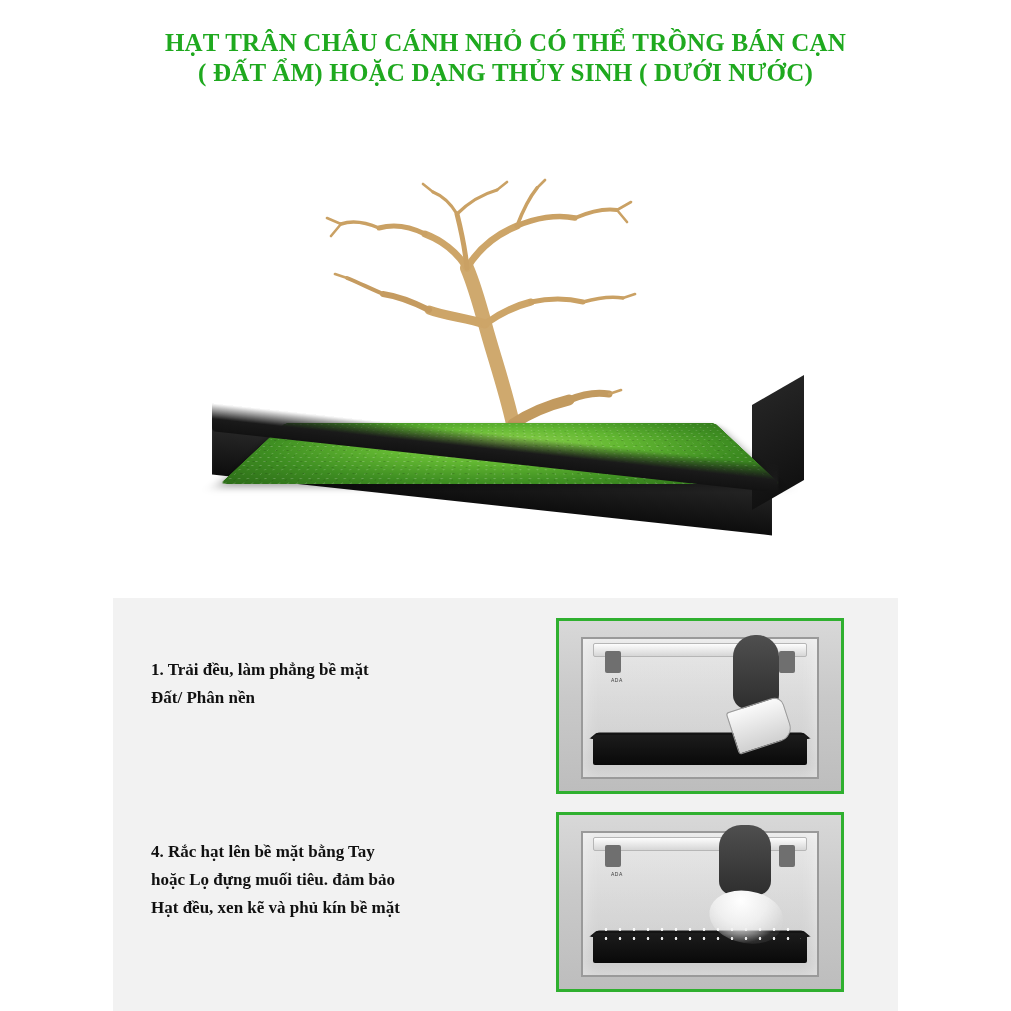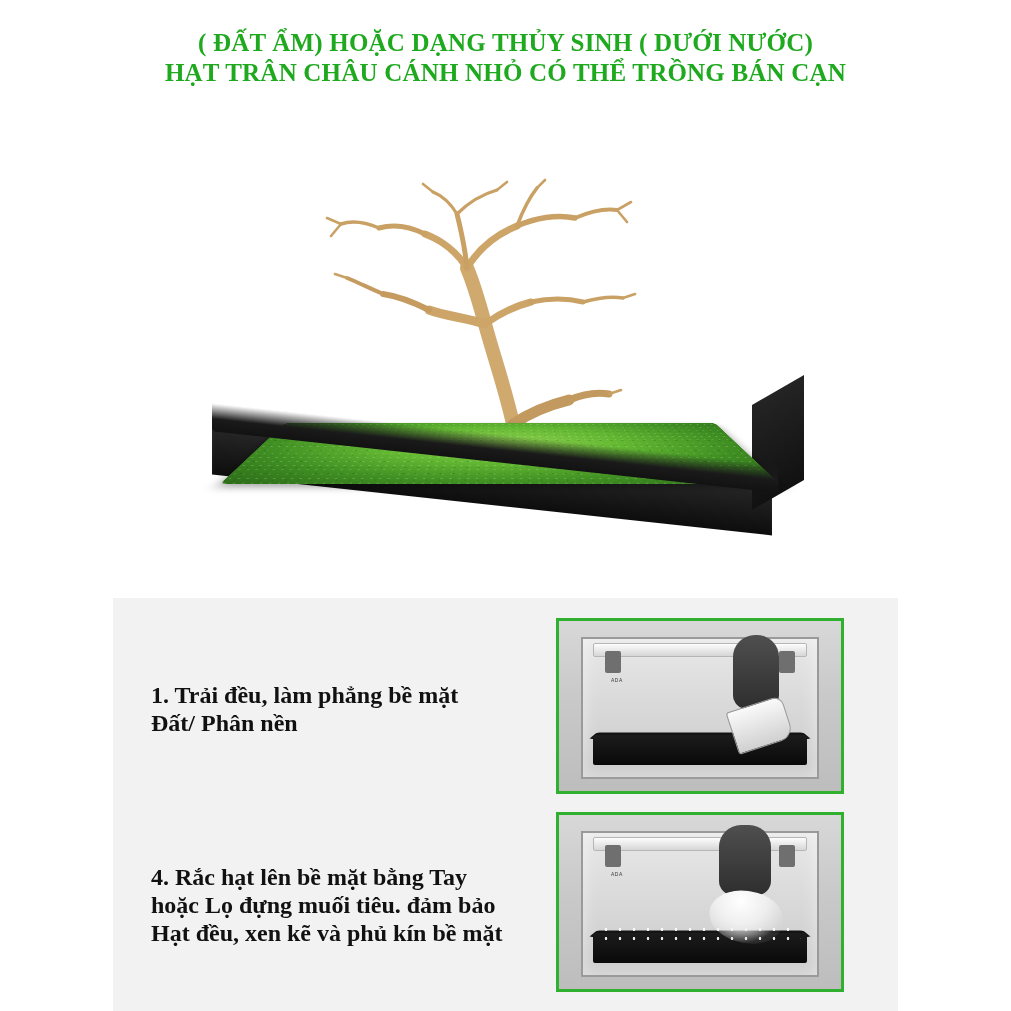--- a/index.html
+++ b/index.html
@@ -123,25 +123,24 @@
     position: absolute;
     left: 113px;
     top: 598px;
     width: 785px;
     height: 413px;
     background: #f2f2f2;
   }
   .step-text {
     font-family: "Liberation Serif", serif;
     font-weight: bold;
-    font-size: 24px;
+    font-size: 17px;
     line-height: 28px;
     color: #111111;
     white-space: pre-line;
-    margin-top: 25px;
   }
   .step1-text { position: absolute; left: 38px; top: 58px; width: 390px; }
   .step2-text { position: absolute; left: 38px; top: 240px; width: 400px; }
 
   .photo-frame {
     position: absolute;
     border: 3px solid #2fb02f;
     box-sizing: border-box;
     overflow: hidden;
     background: #cfcfcf;
@@ -231,22 +230,22 @@
     font-family: "Liberation Sans", sans-serif;
     font-size: 5px;
     color: #3a3a3a;
     letter-spacing: 0.5px;
   }
 </style>
 </head>
 <body>
 
 <div class="title-block">
+  <div class="title-line">HẠT TRÂN CHÂU CÁNH NHỎ CÓ THỂ TRỒNG BÁN CẠN</div>
   <div class="title-line">( ĐẤT ẨM) HOẶC DẠNG THỦY SINH ( DƯỚI NƯỚC)</div>
-  <div class="title-line">HẠT TRÂN CHÂU CÁNH NHỎ CÓ THỂ TRỒNG BÁN CẠN</div>
 </div>
 
 <div class="hero">
   <div class="hero-stage">
 
     <div class="tree">
       <svg viewBox="0 0 340 250" width="340" height="250" xmlns="http://www.w3.org/2000/svg">
         <g stroke="#c9a46b" fill="none" stroke-linecap="round">
 
           <path d="M196 246 C188 210 176 176 168 146 C162 124 156 104 150 90" stroke="#cfa96e" stroke-width="14"></path>

